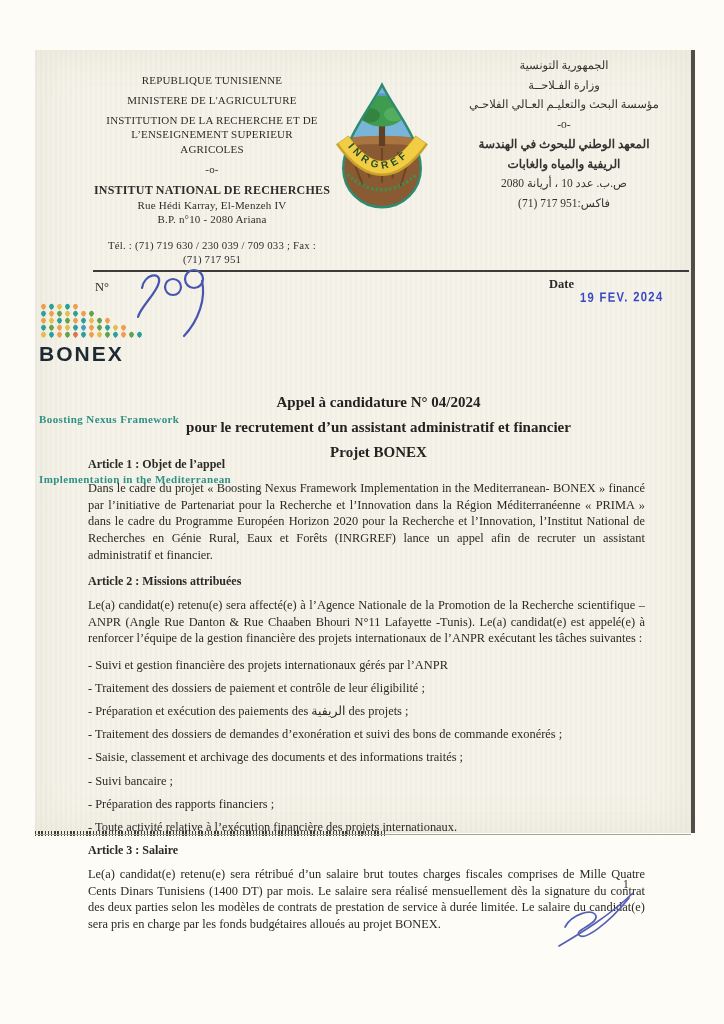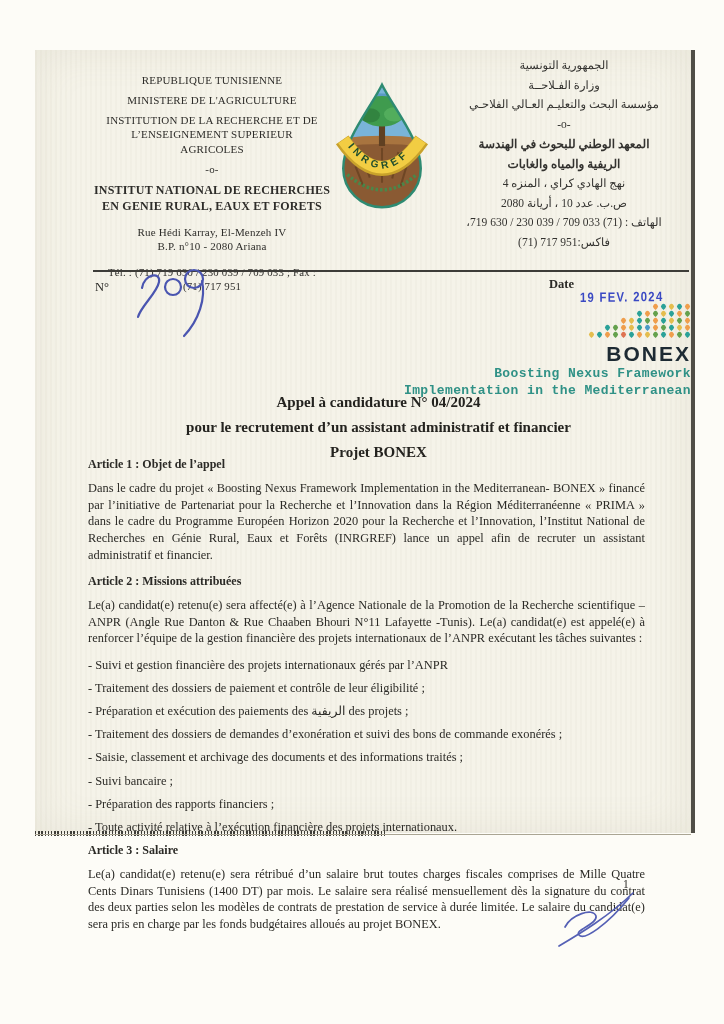--- a/index.html
+++ b/index.html
@@ -25,28 +25,28 @@
   .hdr-right .bold { font-weight:bold; font-size:12px; }
   .rule { position:absolute; left:58px; top:220px; width:596px; border-top:2px solid #3d3c38; }
   
   .num-label { position:absolute; left:60px; top:230px; font-size:12.5px; }
   .num-hand  { position:absolute; left:95px; top:212px; }
   .date-label { position:absolute; left:514px; top:227px; font-weight:bold; font-size:12.5px; }
   .date-stamp { position:absolute; left:545px; top:240px; font-family:"Liberation Sans", sans-serif;
                 font-weight:bold; font-size:13.5px; letter-spacing:1.5px;
                 transform:scaleX(.84) rotate(-.6deg); transform-origin:left; white-space:nowrap; }
   
-  .bonex { position:absolute; left:12px; right:0; top:254px; text-align:right; }
+  .bonex { position:absolute; left:4px; right:0; top:254px; text-align:left; }
   .pyr-row { height:7px; line-height:0; }
   .dot { display:inline-block; width:5px; height:5px; margin:0 1.5px;
          border-radius:50% 50% 50% 0; transform:rotate(-45deg); }
   .bonex-name { font-family:"Liberation Sans", sans-serif; font-weight:800; font-size:21px;
                 letter-spacing:2px; color:#1d2a33; margin-top:3px; }
-  .bonex-tag { font-family:Liberation Mono, monospace; font-weight:bold; font-size:13px;
-               color:#2f9186; letter-spacing:.4px; line-height:1.3; }
+  .bonex-tag { font-family:Liberation Serif, serif; font-weight:bold; font-size:11px;
+               color:#2f9186; letter-spacing:.4px; line-height:1.3;margin-top:46px; }
   
   .titles { position:absolute; left:0; right:0; top:344px; text-align:center; }
   .title-ln { font-weight:bold; font-size:15px; margin-bottom:8px; color:#24231f;padding-left:31px; }
   
   .doc-body { position:absolute; left:53px; top:406px; width:557px; font-size:12.4px;
               line-height:1.34; color:#2b2a26; }
   .art-h { font-weight:bold; font-size:12px; margin-bottom:8px; }
   .para { text-align:justify; margin-bottom:10px; }
   .tasks { margin-bottom:4px; }
   .task { margin-bottom:6.5px; }
@@ -63,21 +63,20 @@
   <div class="page">
 
     <div class="hdr-left">
       <div class="ln">REPUBLIQUE TUNISIENNE</div>
       <div class="ln">MINISTERE DE  L'AGRICULTURE</div>
       <div class="ln tight">INSTITUTION DE LA RECHERCHE ET DE</div>
       <div class="ln tight">L’ENSEIGNEMENT SUPERIEUR</div>
       <div class="ln">AGRICOLES</div>
       <div class="ln">-o-</div>
       <div class="ln bold tight">INSTITUT NATIONAL DE RECHERCHES</div>
-      <div class="ln bold gap">EN GENIE RURAL, EAUX ET FORETS</div>
       <div class="ln tight">Rue Hédi Karray, El-Menzeh IV</div>
       <div class="ln gap">B.P. n°10 - 2080 Ariana</div>
       <div class="ln tight" style="font-size:10.8px;">Tél. :  (71) 719 630 / 230 039 / 709 033 ;  Fax :</div>
       <div class="ln" style="font-size:10.8px;">(71) 717 951</div>
     </div>
 
     <div class="hdr-logo">
       <svg viewBox="0 0 100 132" width="102" height="136">
         <defs>
           <clipPath id="dropclip">
@@ -106,23 +105,21 @@
       </svg>
     </div>
 
     <div class="hdr-right">
       <div class="ln">الجمهورية التونسية</div>
       <div class="ln">وزارة الفـلاحــة</div>
       <div class="ln">مؤسسة البحث والتعليـم العـالي الفلاحـي</div>
       <div class="ln" style="direction:ltr;">-o-</div>
       <div class="ln bold">المعهد الوطني للبحوث في الهندسة</div>
       <div class="ln bold">الريفية والمياه والغابات</div>
-      <div class="ln">نهج الهادي كراي ، المنزه 4</div>
       <div class="ln">ص.ب. عدد 10 ، أريانة 2080</div>
-      <div class="ln"><span>الهاتف : (71)</span> <span dir="ltr">،719 630 / 230 039 / 709 033</span></div>
       <div class="ln">فاكس:951 717 (71)</div>
     </div>
 
     <div class="rule"></div>
 
     <div class="num-label">N°</div>
     <div class="num-hand">
       <svg viewBox="0 0 110 78" width="110" height="78">
         <g fill="none" stroke="#4a55b0" stroke-width="2.2" stroke-linecap="round">
           <path d="M12,26 C14,12 31,9 29,20 C27,31 11,44 8,55"></path>

